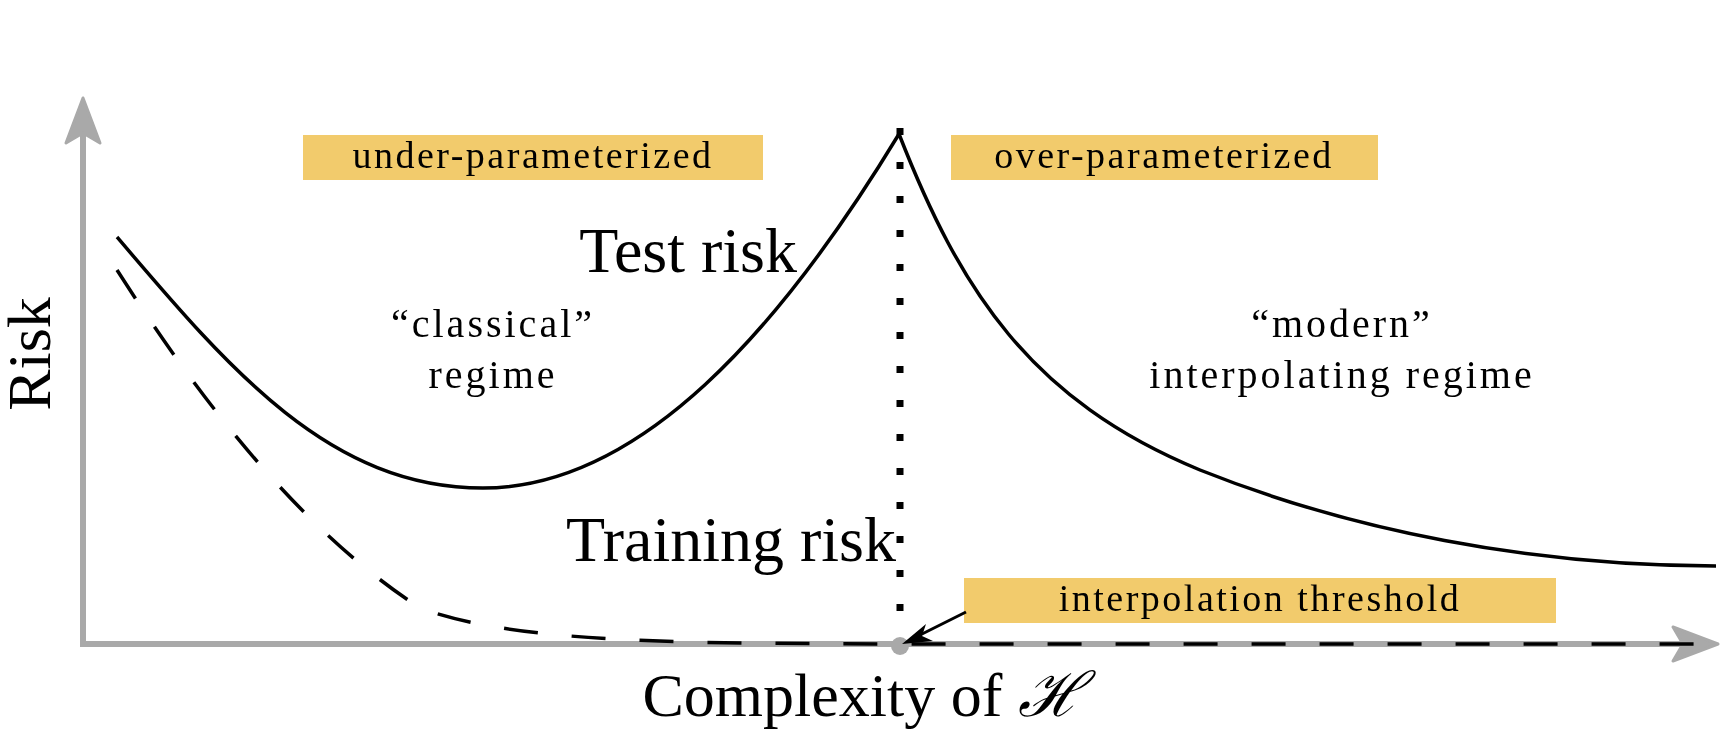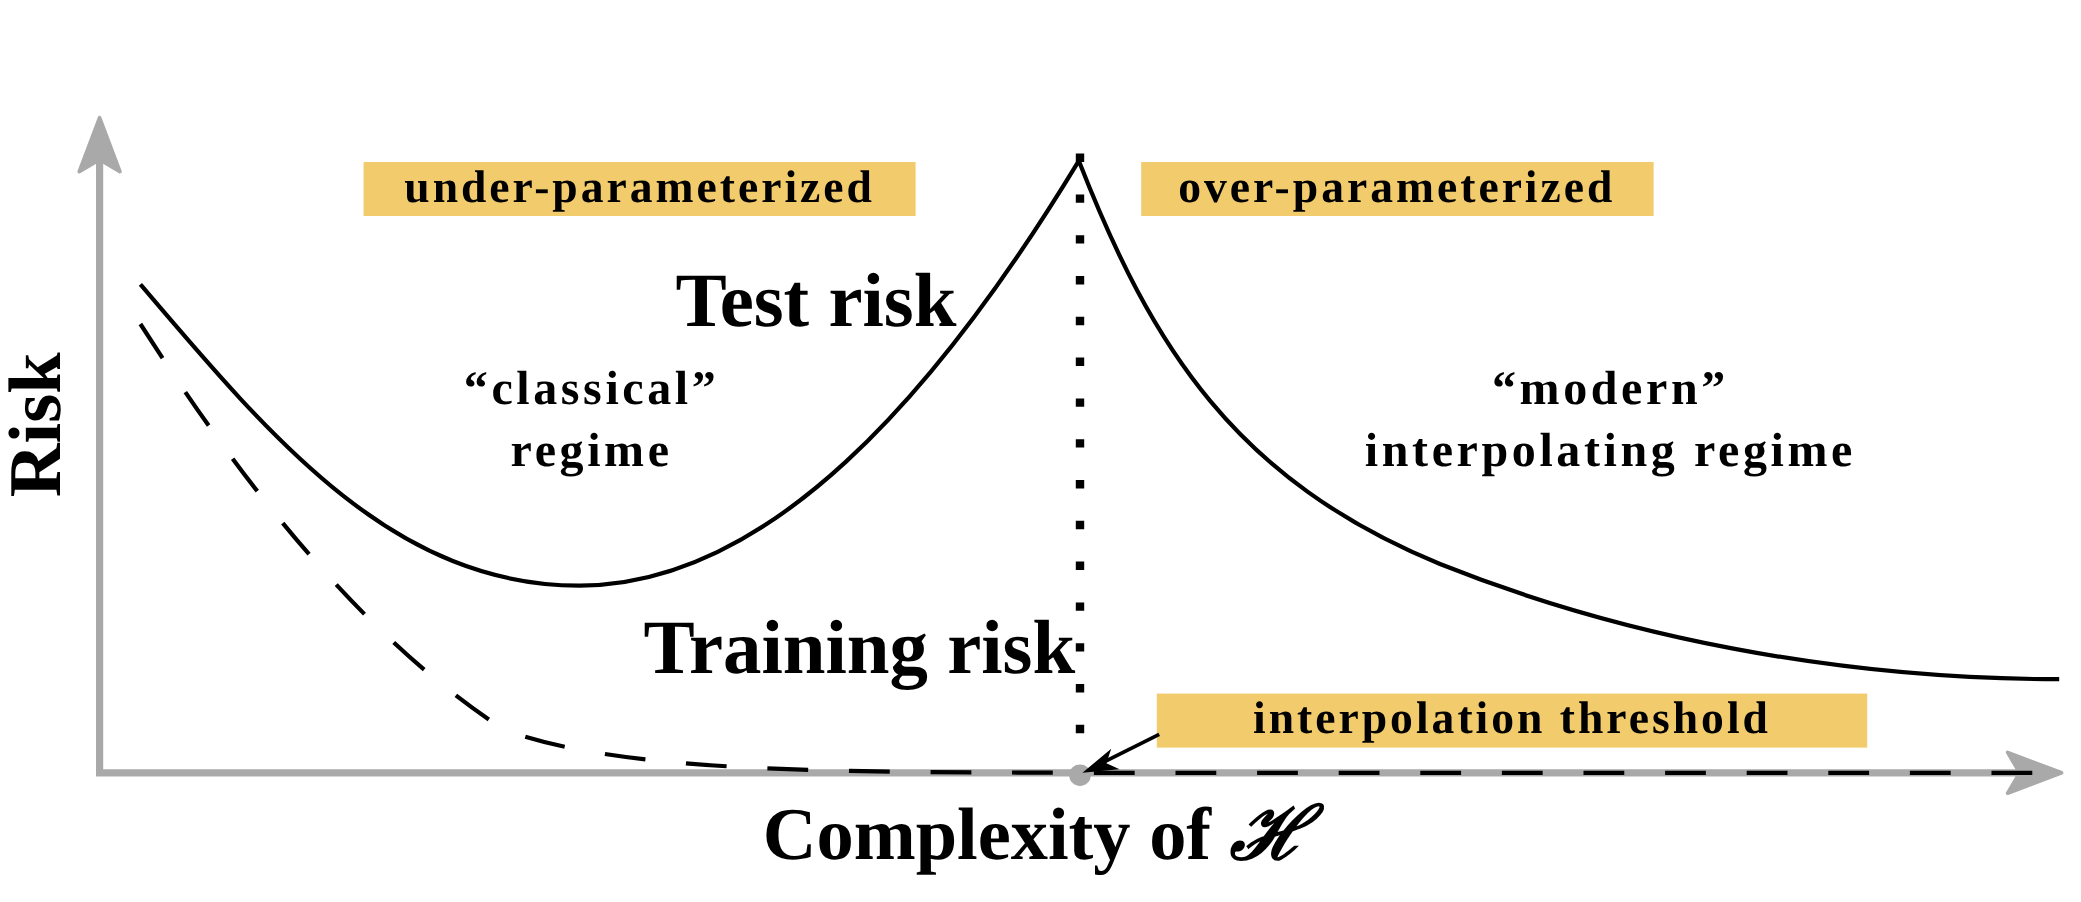--- a/index.html
+++ b/index.html
@@ -1,17 +1,17 @@
 <!DOCTYPE html>
 <html><head>
 <meta charset="utf-8">
 <style>
   html, body { margin: 0; padding: 0; background: #ffffff; }
   body { width: 1734px; height: 752px; overflow: hidden; }
-  #stage { position: relative; width: 1406px; height: 752px; font-weight: bold; }
+  #stage { position: relative; width: 1406px; height: 752px; }
   svg { position: absolute; left: 0; top: 0; }
   text { font-family: "Liberation Serif", "DejaVu Serif", serif; fill: #000; }
   .regime { letter-spacing: 3px; }
   .tag { letter-spacing: 2.5px; }
 </style>
 </head>
 <body>
 
 <div id="stage">
 <svg width="1734" height="752" viewBox="0 0 1734 752" xmlns="http://www.w3.org/2000/svg">

